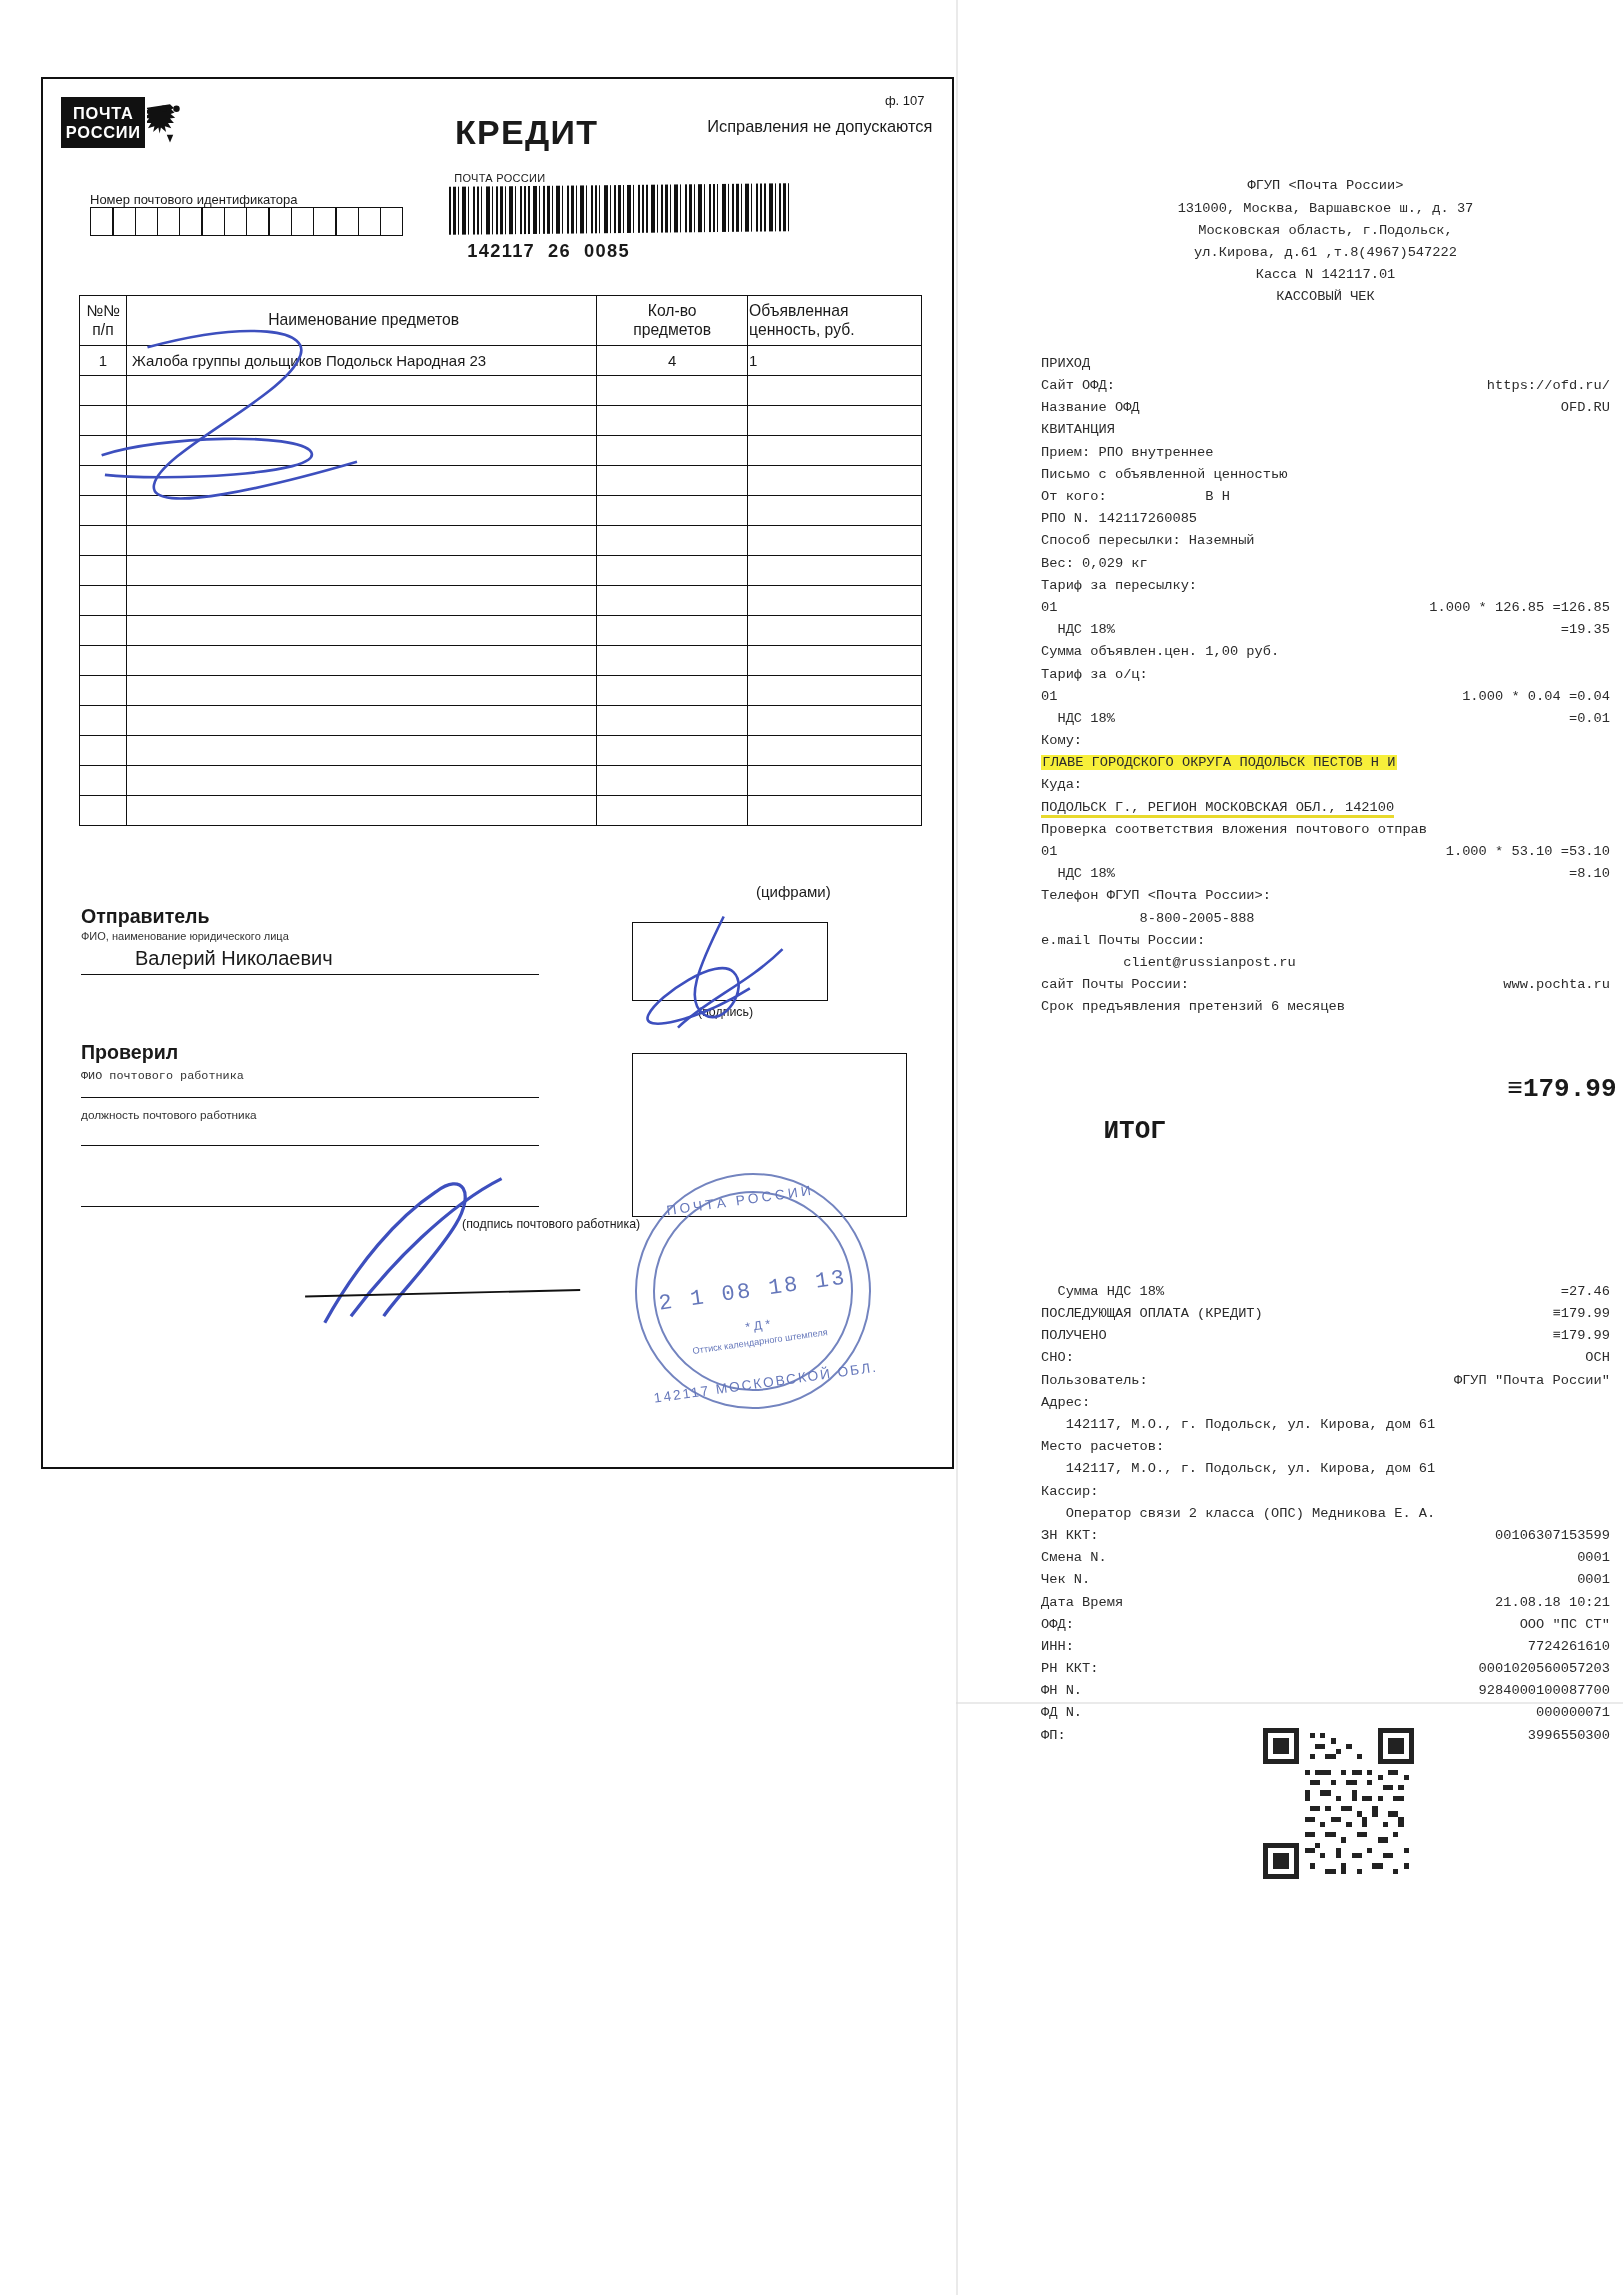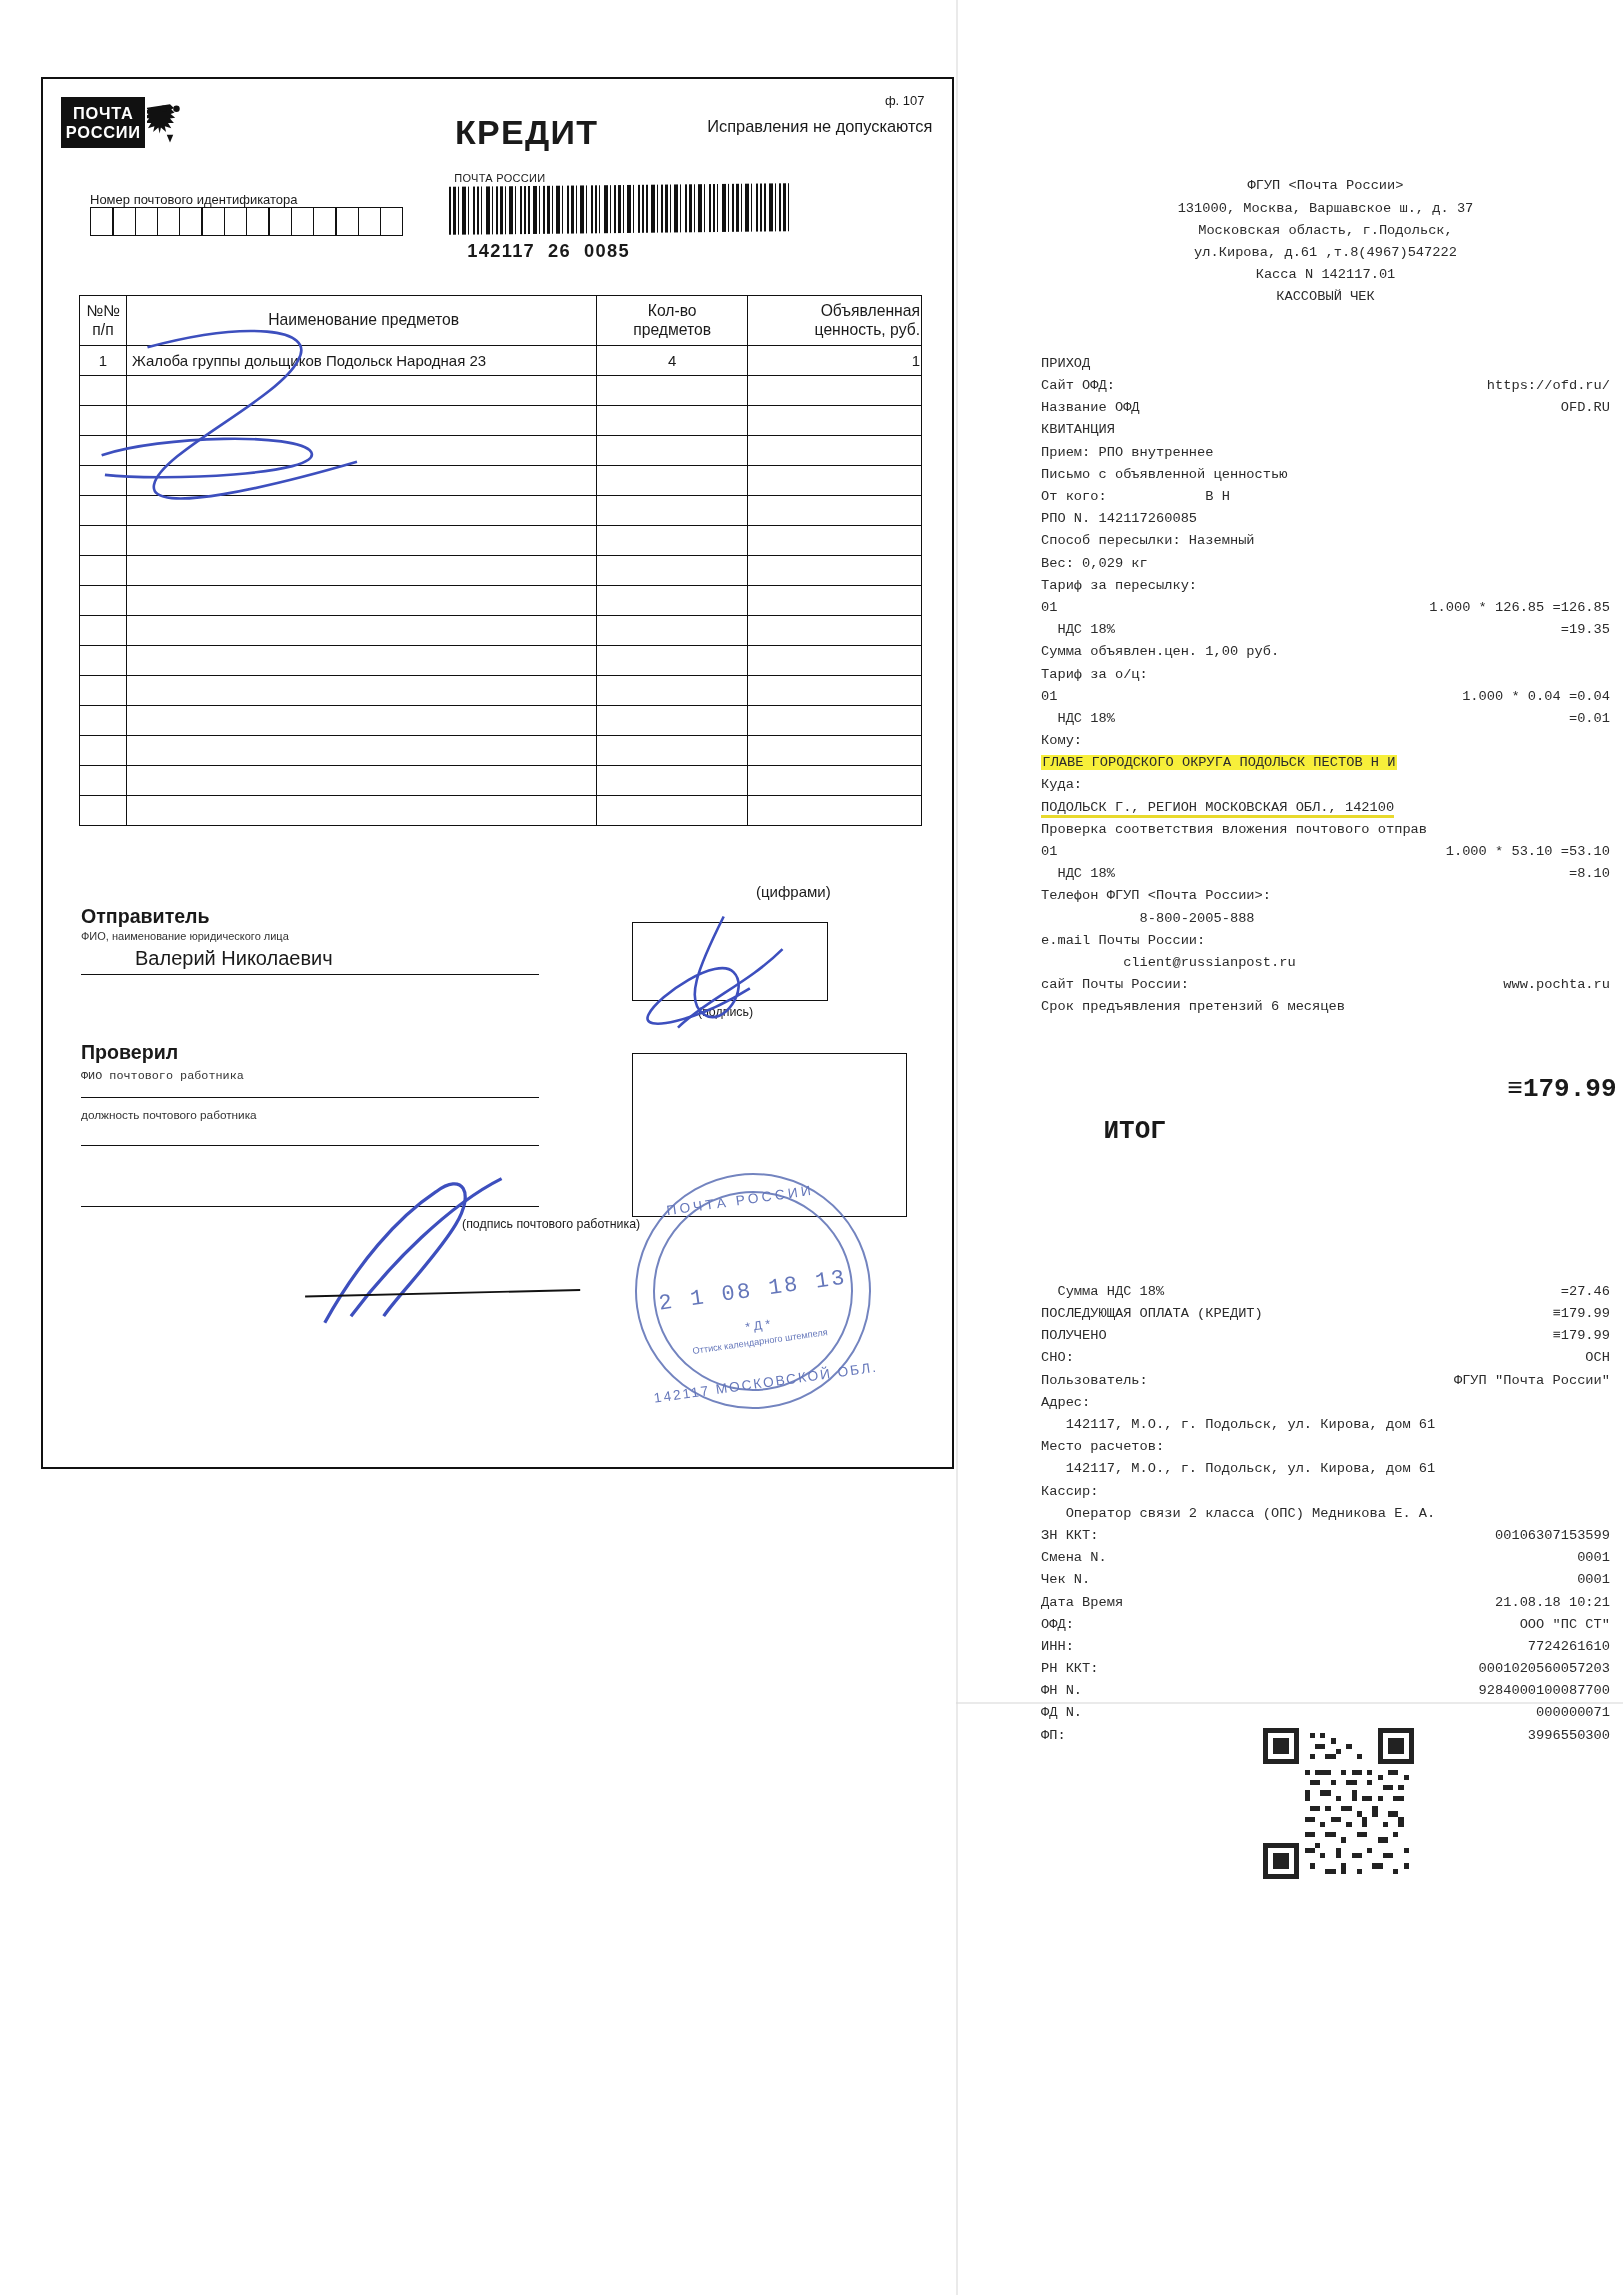--- a/index.html
+++ b/index.html
@@ -150,21 +150,21 @@
   }
   #items-table thead th {
     height: 50px;
     font-weight: normal;
     font-size: 15.7px;
     line-height: 1.15;
   }
   .col-no { width: 47px; text-align: center; }
   .col-name { width: 471px; text-align: left; padding-left: 5px; }
   .col-qty { width: 151px; text-align: center; }
-  .col-val { width: 174px; text-align: right; }
+  .col-val { width: 174px; text-align: left; }
 
   #total-row {
     position: absolute;
     left: 36px;
     top: 763px;
     width: 843px;
     border-collapse: collapse;
     font-size: 17px;
   }
   #total-row td {

